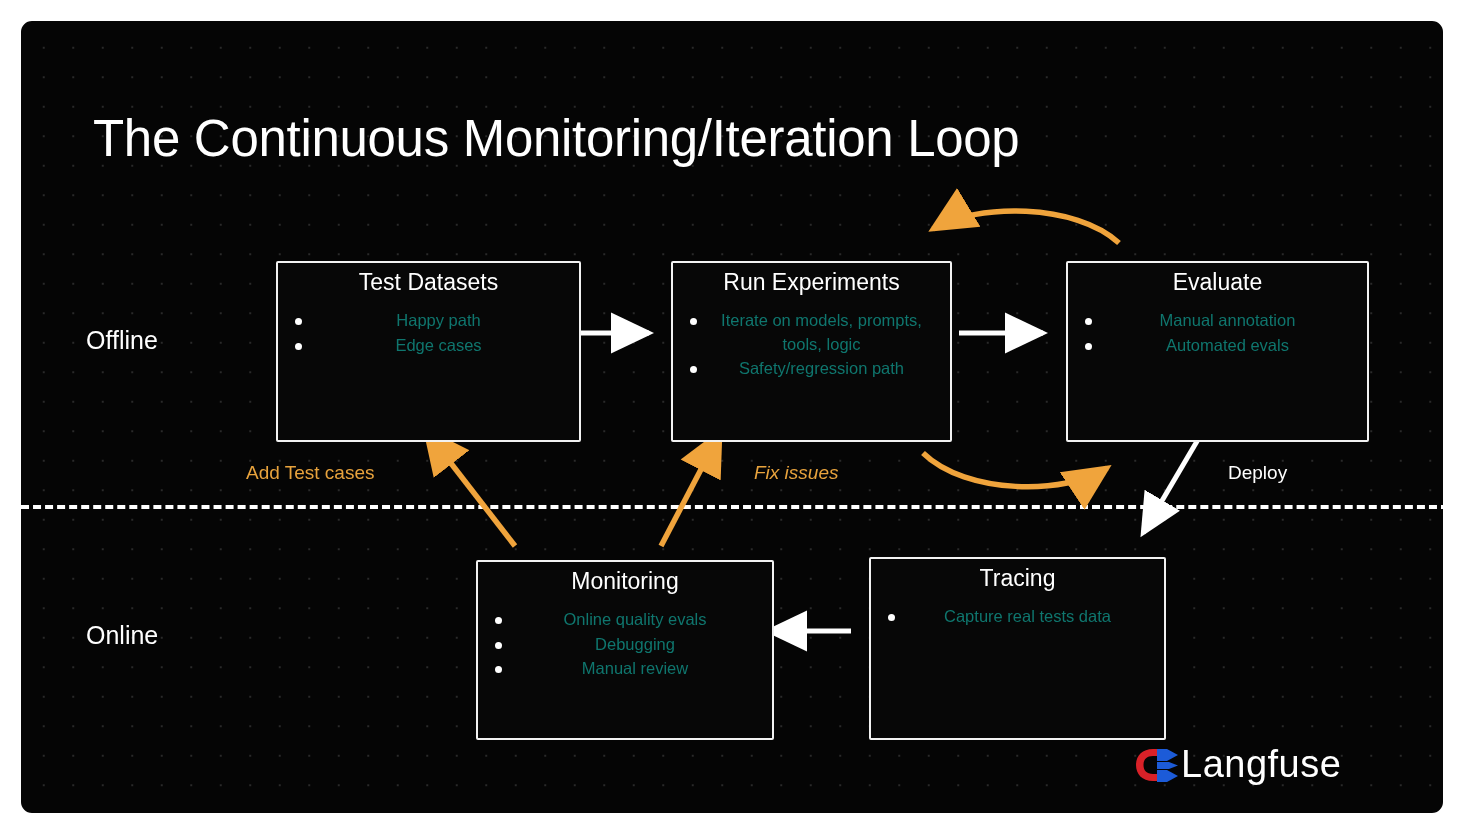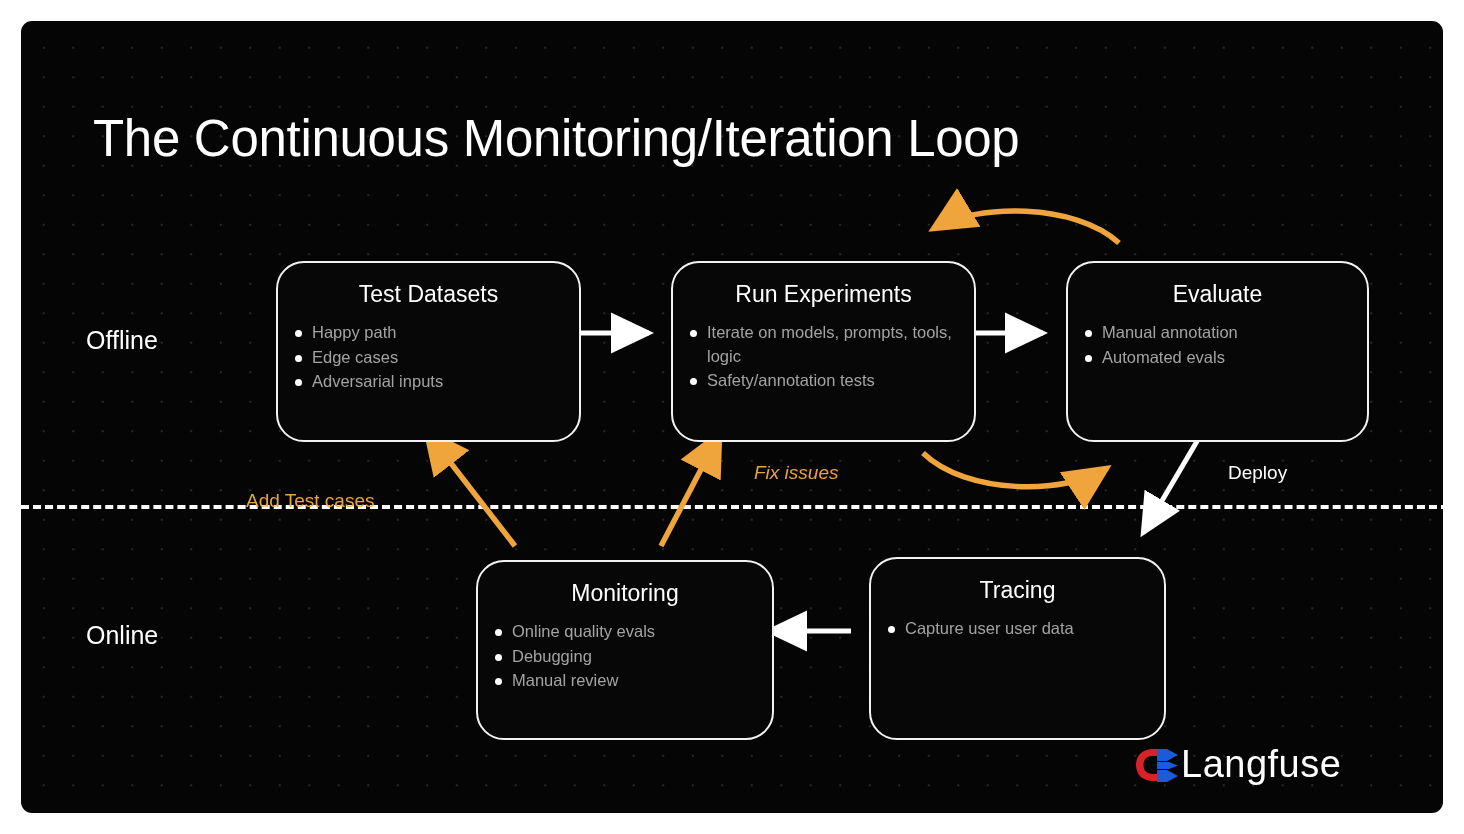--- a/index.html
+++ b/index.html
@@ -59,71 +59,72 @@
     top: 484px;
     width: 1428px;
     height: 0px;
     border-top: 4px dashed #ffffff;
   }
 
   
   .node {
     position: absolute;
     border: 2.5px solid #f2f2f2;
-    border-radius: 28px;
+    border-radius: 2px;
     background: #070707;
     box-sizing: border-box;
-    padding-top: 18px;
+    padding-top: 6px;
   }
   .node-title {
     text-align: center;
     font-size: 23px;
     color: #ffffff;
     line-height: 1.2;
     margin-bottom: 12px;
     white-space: nowrap;
   }
   .node-list {
     margin: 0;
     padding: 0 14px 0 34px;
     list-style: none;
   }
   .node-list li {
     position: relative;
     font-size: 16.5px;
-    color: #a3a3a3;
+    color: #0f766e;
     line-height: 1.45;
     margin-bottom: 1px;
+    text-align: center;
   }
   .node-list li::before {
     content: "";
     position: absolute;
     left: -17px;
     top: 9px;
     width: 7px;
     height: 7px;
     border-radius: 50%;
     background: #ffffff;
   }
 
   #node-test-datasets  { left: 255px; top: 240px; width: 305px; height: 181px; }
-  #node-run-experiments{ left: 650px; top: 240px; width: 305px; height: 181px; }
+  #node-run-experiments{ left: 650px; top: 240px; width: 281px; height: 181px; }
   #node-evaluate       { left: 1045px; top: 240px; width: 303px; height: 181px; }
   #node-monitoring     { left: 455px; top: 539px; width: 298px; height: 180px; }
   #node-tracing        { left: 848px; top: 536px; width: 297px; height: 183px; }
 
   
   .edge-label {
     position: absolute;
     font-size: 19px;
     white-space: nowrap;
   }
   .edge-label.orange { color: #e8a33d; }
   .edge-label.white  { color: #ffffff; }
-  #lbl-add-test  { left: 225px; top: 441px; margin-top: 28px; }
+  #lbl-add-test  { left: 225px; top: 441px; }
   #lbl-fix-issues{ left: 733px; top: 441px; font-style: italic; }
   #lbl-deploy    { left: 1207px; top: 441px; }
 
   
   #arrows {
     position: absolute;
     left: 0;
     top: 0;
     width: 1428px;
     height: 798px;
@@ -183,29 +184,28 @@
     <path d="M 1098,222 C 1055,182 955,182 912,208" fill="none" stroke="#f0a43c" stroke-width="5.5" marker-end="url(#oArrow)"></path>
 
     <path d="M 902,432 C 945,474 1045,474 1086,447" fill="none" stroke="#f0a43c" stroke-width="5.5" marker-end="url(#oArrow)"></path>
   </svg>
 
   <div class="node" id="node-test-datasets">
     <div class="node-title">Test Datasets</div>
     <ul class="node-list">
       <li>Happy path</li>
       <li>Edge cases</li>
-      <li>Adversarial inputs</li>
     </ul>
   </div>
 
   <div class="node" id="node-run-experiments">
     <div class="node-title">Run Experiments</div>
     <ul class="node-list">
       <li>Iterate on models, prompts, tools, logic</li>
-      <li>Safety/annotation tests</li>
+      <li>Safety/regression path</li>
     </ul>
   </div>
 
   <div class="node" id="node-evaluate">
     <div class="node-title">Evaluate</div>
     <ul class="node-list">
       <li>Manual annotation</li>
       <li>Automated evals</li>
     </ul>
   </div>
@@ -215,21 +215,21 @@
     <ul class="node-list">
       <li>Online quality evals</li>
       <li>Debugging</li>
       <li>Manual review</li>
     </ul>
   </div>
 
   <div class="node" id="node-tracing">
     <div class="node-title">Tracing</div>
     <ul class="node-list">
-      <li>Capture user user data</li>
+      <li>Capture real tests data</li>
     </ul>
   </div>
 
   <div class="edge-label orange" id="lbl-add-test">Add Test cases</div>
   <div class="edge-label orange" id="lbl-fix-issues">Fix issues</div>
   <div class="edge-label white" id="lbl-deploy">Deploy</div>
 
   <div id="logo">
     <svg id="logo-mark" viewBox="0 0 48 42">
       <path d="M20 5 C9 5 3 12 3 21 C3 30 9 37 20 37 L26 37 L26 30 L20 30 C13.5 30 10.5 26.5 10.5 21 C10.5 15.5 13.5 12 20 12 L26 12 L26 5 Z" fill="#d92128"></path>

